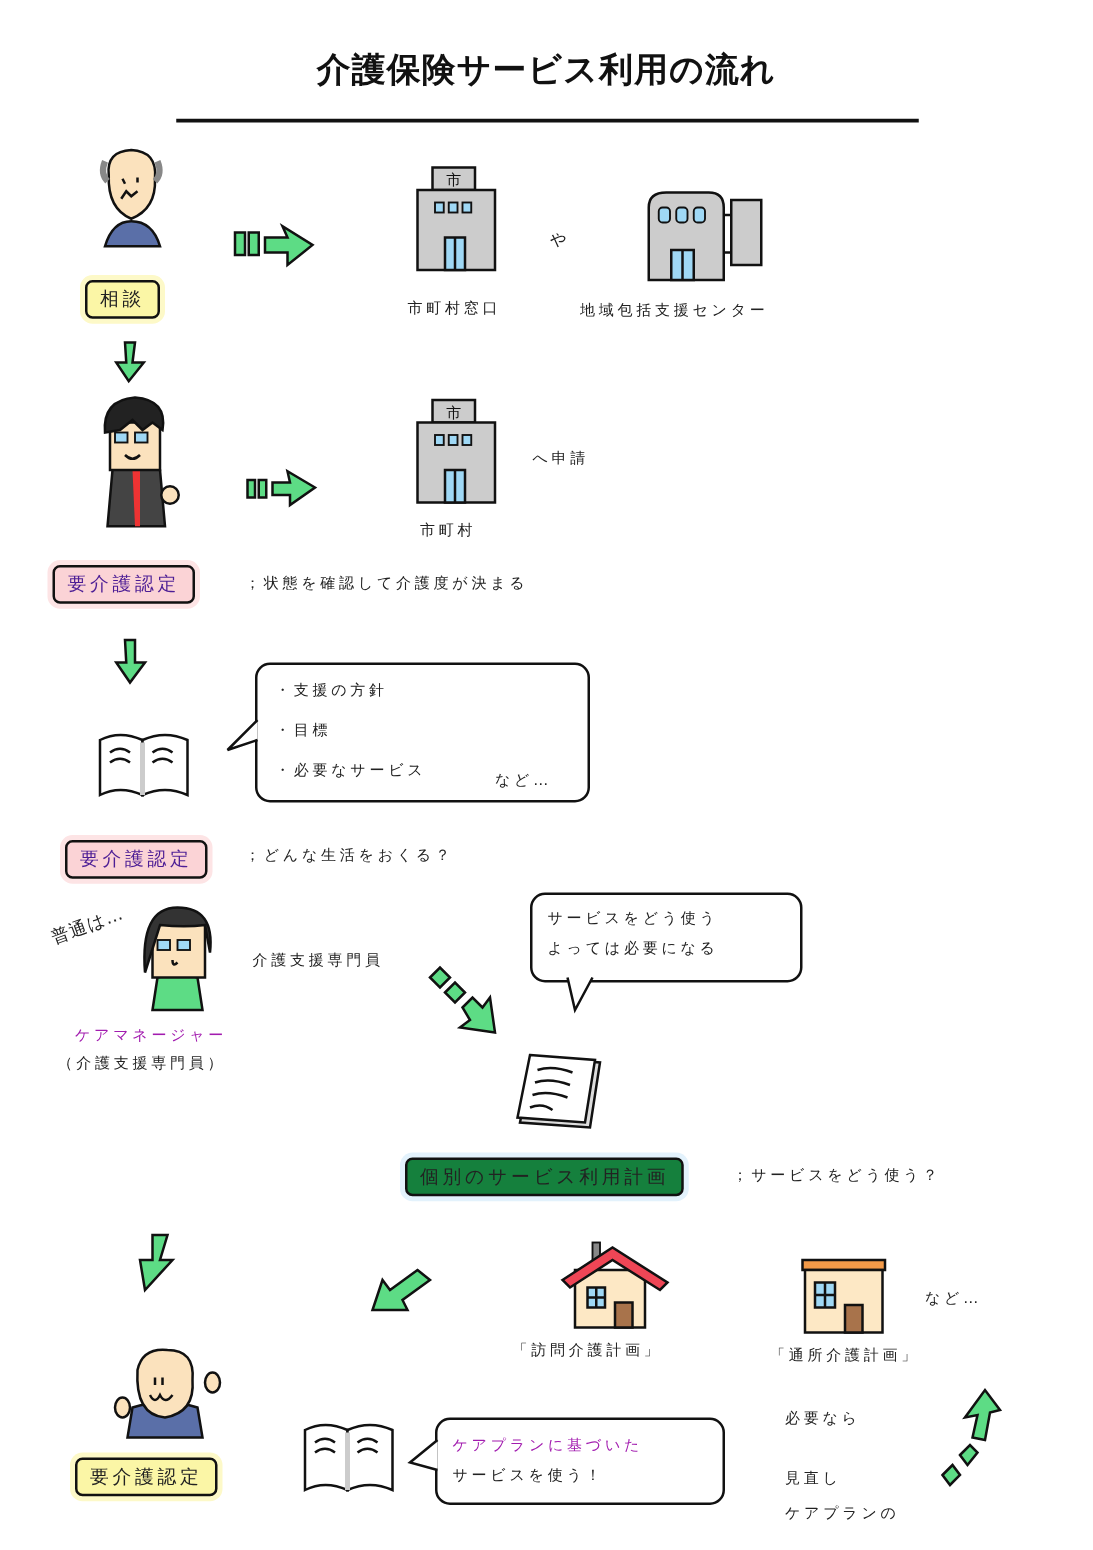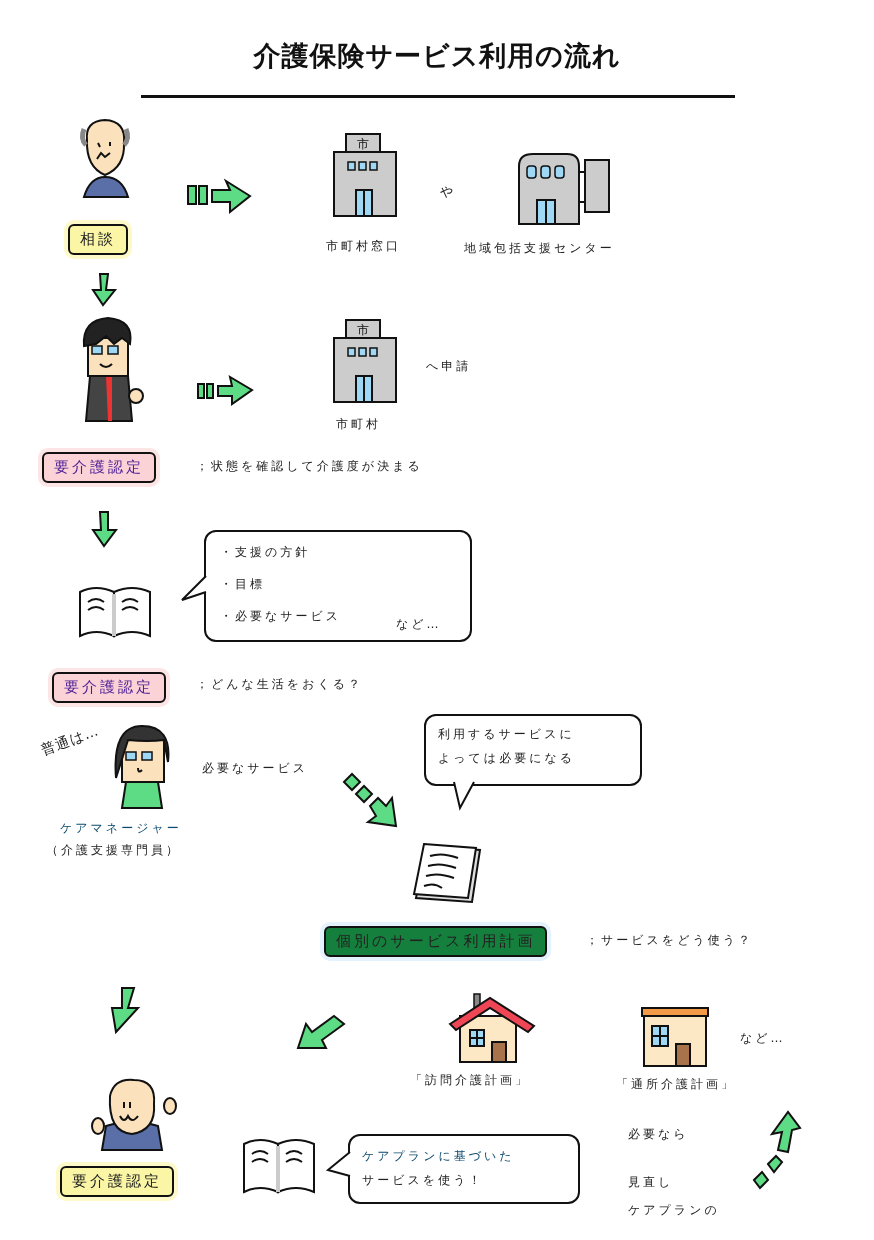--- a/index.html
+++ b/index.html
@@ -9,21 +9,21 @@
   .title { left: 0; width: 874px; top: 38px; text-align: center; font-size: 27px; font-weight: bold;
            font-family: "DejaVu Sans", sans-serif; color: #111; letter-spacing: 1px; }
   .title-rule { left: 141px; top: 95px; width: 594px; height: 3px; background: #111; }
   .hand { font-family: "DejaVu Sans", sans-serif; font-size: 12px; color: #222; letter-spacing: 3px; white-space: nowrap; }
   .label-box { border: 2px solid #111; border-radius: 6px; padding: 4px 10px; font-size: 15px; letter-spacing: 3px;
                white-space: nowrap; }
   .yellow { background: #fbf6a6; box-shadow: 0 0 0 4px #fdf9c8; text-align: center; }
   .pink { background: #fbd3d6; box-shadow: 0 0 0 4px #fde4e5; color: #4c1d95; }
   .blue { background: #15803d; box-shadow: 0 0 0 4px #e3f2fc; }
   .bubble { border: 2px solid #111; border-radius: 12px; background: #fff; }
-  .red-text { color: #0c4a6e; }
+  .red-text { color: #a21caf; }
   svg { overflow: visible; }
 </style>
 </head>
 <body>
 
 <div class="abs title">介護保険サービス利用の流れ</div>
 <div class="abs title-rule"></div>
 
 <svg class="abs" style="left:70px;top:115px" width="70" height="100">
   <path d="M14 82 Q20 62 35 62 Q52 62 58 82 Z" fill="#5a6fa8" stroke="#111" stroke-width="2"></path>
@@ -126,31 +126,31 @@
 
 <div class="abs hand" style="left:40px;top:732px;font-size:14px;transform:rotate(-20deg);letter-spacing:1px">普通は…</div>
 <svg class="abs" style="left:108px;top:722px" width="70" height="90">
   <path d="M14 86 L18 60 Q34 54 50 60 L54 86 Z" fill="#5ddc85" stroke="#111" stroke-width="2"></path>
   <rect x="14" y="16" width="42" height="44" fill="#fbe2bd" stroke="#111" stroke-width="2"></rect>
   <path d="M8 56 Q4 4 34 4 Q64 4 60 40 L56 18 Q40 20 20 18 Z" fill="#333" stroke="#111" stroke-width="2"></path>
   <rect x="18" y="30" width="10" height="8" fill="#9fd8f5" stroke="#111" stroke-width="1.5"></rect>
   <rect x="34" y="30" width="10" height="8" fill="#9fd8f5" stroke="#111" stroke-width="1.5"></rect>
   <path d="M30 46 Q30 52 34 48" stroke="#111" stroke-width="2" fill="none"></path>
 </svg>
-<div class="abs hand" style="left:202px;top:760px">必要なサービス</div>
+<div class="abs hand" style="left:202px;top:760px">介護支援専門員</div>
 <div class="abs hand red-text" style="left:60px;top:820px">ケアマネージャー</div>
 <div class="abs hand" style="left:46px;top:842px">（介護支援専門員）</div>
 
 <svg class="abs" style="left:340px;top:770px" width="64" height="64">
   <path d="M4 12 L12 4 L20 12 L12 20 Z M16 24 L24 16 L32 24 L24 32 Z" fill="#5ddc85" stroke="#111" stroke-width="2"></path>
   <path d="M30 36 L38 28 L46 36 L52 28 L56 56 L28 52 L36 46 Z" fill="#5ddc85" stroke="#111" stroke-width="2"></path>
 </svg>
 
 <div class="abs bubble" style="left:424px;top:714px;width:214px;height:68px">
-  <div class="abs hand" style="left:12px;top:10px">利用するサービスに</div>
+  <div class="abs hand" style="left:12px;top:10px">サービスをどう使う</div>
   <div class="abs hand" style="left:12px;top:34px">よっては必要になる</div>
 </div>
 <svg class="abs" style="left:452px;top:780px" width="30" height="30">
   <path d="M2 2 L8 28 L22 2" fill="#fff" stroke="#111" stroke-width="2"></path>
 </svg>
 
 <svg class="abs" style="left:412px;top:842px" width="76" height="64">
   <path d="M14 4 L68 8 L60 60 L4 56 Z" fill="#ddd" stroke="#111" stroke-width="2"></path>
   <path d="M12 2 L64 6 L56 56 L2 52 Z" fill="#fff" stroke="#111" stroke-width="2"></path>
   <path d="M18 14 Q30 10 46 16 M16 24 Q28 20 44 26 M14 34 Q26 30 42 36 M12 44 Q22 40 30 46" stroke="#111" stroke-width="2" fill="none"></path>

